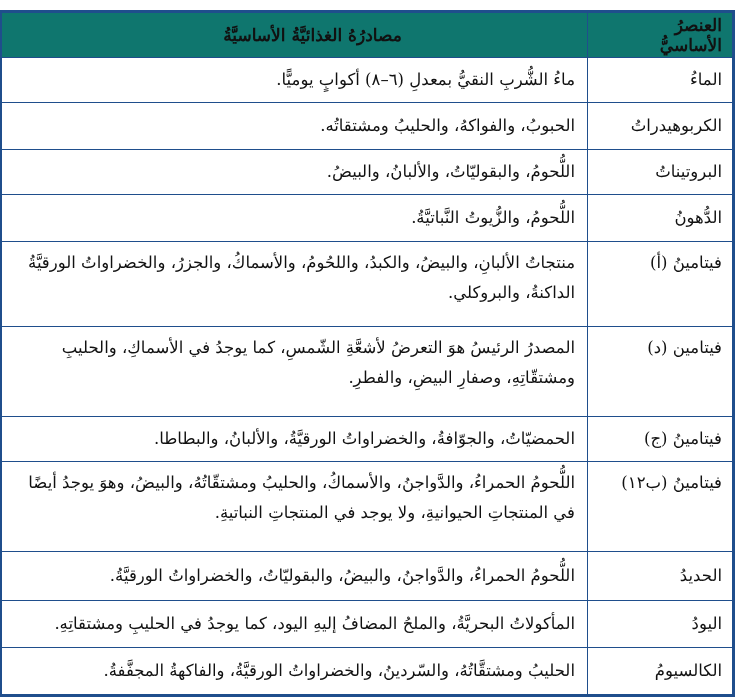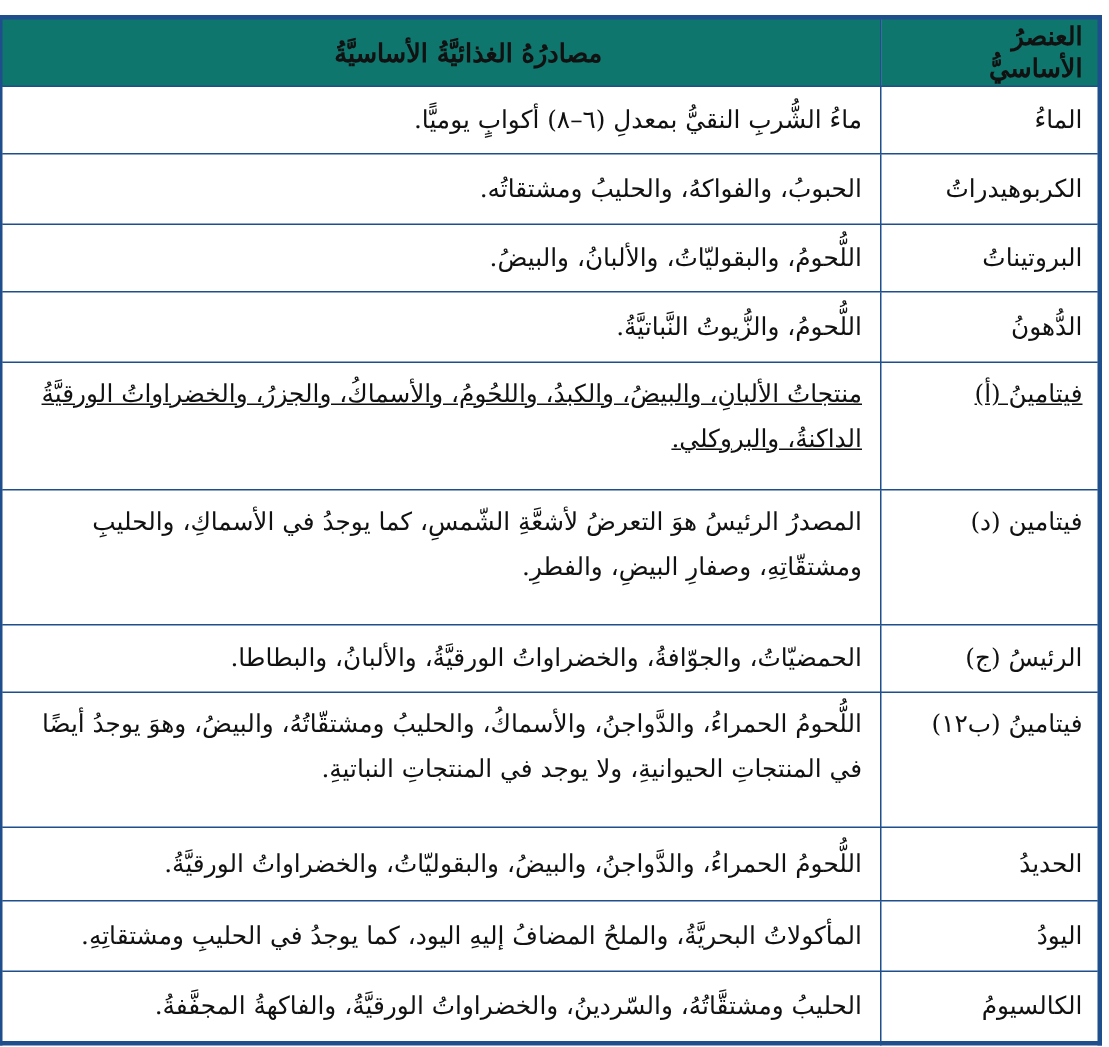--- a/index.html
+++ b/index.html
@@ -51,21 +51,21 @@
     td.element {
       padding-right: 10px;
     }
     td.sources {
       padding-right: 12px;
       padding-left: 12px;
     }
     tr.r-h46 td { height: 44px; }
     tr.r-h48 td { height: 46px; border-radius: 12px; }
     tr.r-h50 td { height: 48px; }
-    tr.r-h80 td { height: 78px; text-decoration: underline; }
+    tr.r-h80 td { height: 78px; }
     tr.r-h85 td { height: 83px; margin-left: 34px; }
     td.multi { vertical-align: top; padding-top: 6px; }
   </style>
 </head>
 <body>
 
 <div class="table-wrap">
   <table>
     <colgroup>
       <col class="c-element">
@@ -96,21 +96,21 @@
       </tr>
       <tr class="r-h80">
         <td class="element multi">فيتامينُ (أ)</td>
         <td class="sources multi">منتجاتُ الألبانِ، والبيضُ، والكبدُ، واللحُومُ، والأسماكُ، والجزرُ، والخضراواتُ الورقيَّةُ الداكنةُ، والبروكلي.</td>
       </tr>
       <tr class="r-h85">
         <td class="element multi">فيتامين (د)</td>
         <td class="sources multi">المصدرُ الرئيسُ هوَ التعرضُ لأشعَّةِ الشّمسِ، كما يوجدُ في الأسماكِ، والحليبِ ومشتقّاتِهِ، وصفارِ البيضِ، والفطرِ.</td>
       </tr>
       <tr class="r-h46">
-        <td class="element">الرئيسُ (ج)</td>
+        <td class="element">فيتامينُ (ج)</td>
         <td class="sources">الحمضيّاتُ، والجوّافةُ، والخضراواتُ الورقيَّةُ، والألبانُ، والبطاطا.</td>
       </tr>
       <tr class="r-h85">
         <td class="element multi">فيتامينُ (ب١٢)</td>
         <td class="sources multi">اللُّحومُ الحمراءُ، والدَّواجنُ، والأسماكُ، والحليبُ ومشتقّاتُهُ، والبيضُ، وهوَ يوجدُ أيضًا في المنتجاتِ الحيوانيةِ، ولا يوجد في المنتجاتِ النباتيةِ.</td>
       </tr>
       <tr class="r-h50">
         <td class="element">الحديدُ</td>
         <td class="sources">اللُّحومُ الحمراءُ، والدَّواجنُ، والبيضُ، والبقوليّاتُ، والخضراواتُ الورقيَّةُ.</td>
       </tr>

